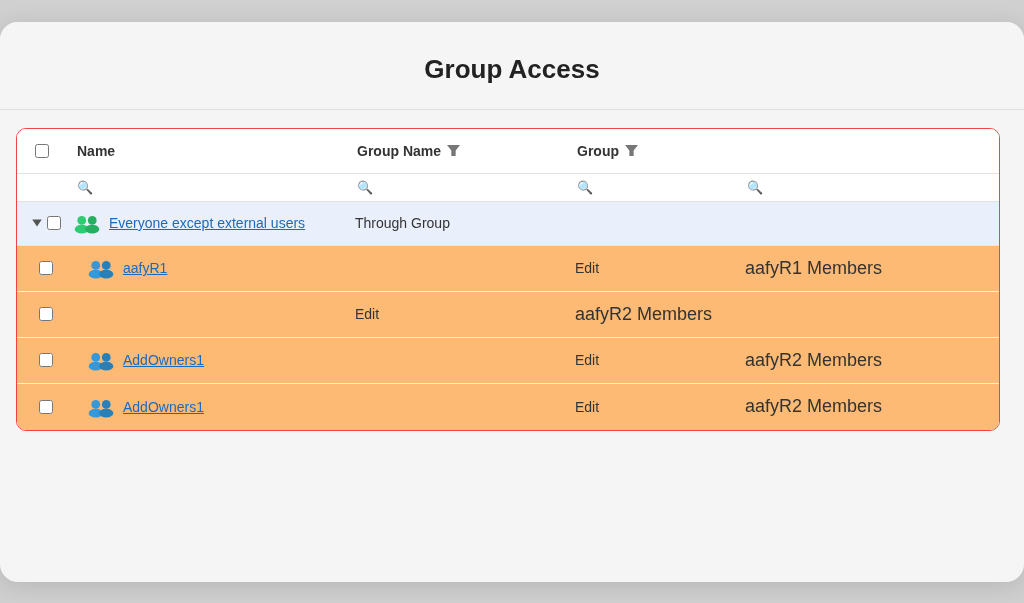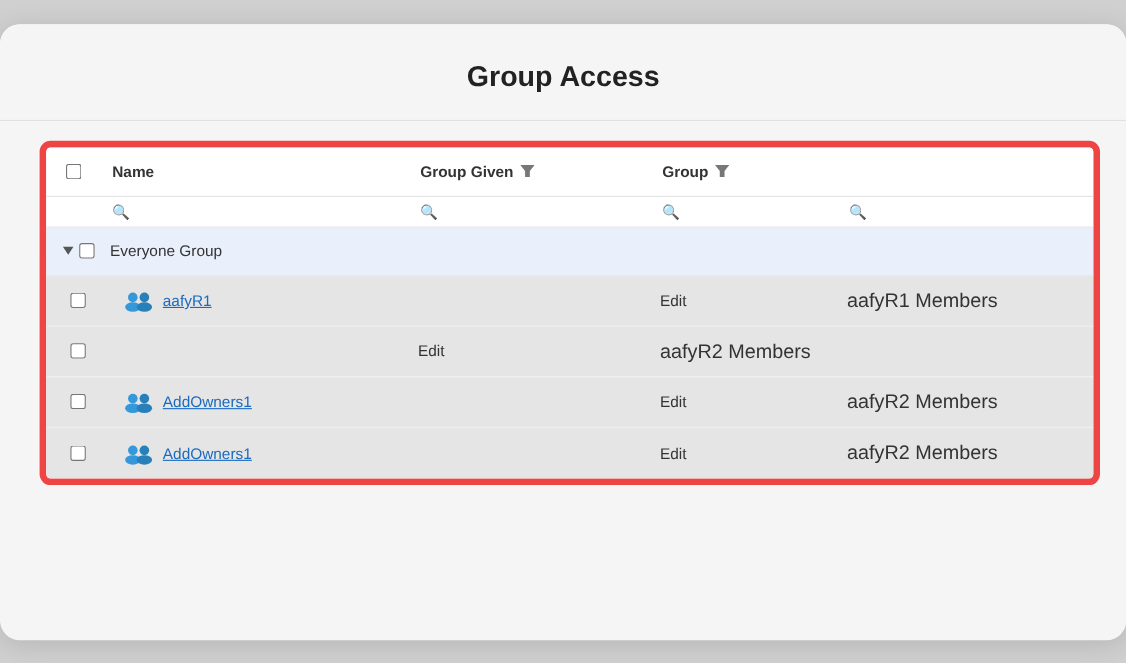--- a/index.html
+++ b/index.html
@@ -24,23 +24,23 @@
       text-align: center;
       font-size: 26px;
       font-weight: 700;
       color: #222;
       padding: 32px 0 24px 0;
       border-bottom: 1px solid #e0e0e0;
       background: #f5f5f5;
     }
     .table-wrap {
       background: #fff;
-      margin: 18px 24px 0 36px;
+      margin: 18px 24px 0 16px;
       border-radius: 10px;
-      border: 6px solid #ef4444;
+      border: 1px solid #ef4444;
       overflow: hidden;
     }
     .table-header-row {
       display: grid;
       grid-template-columns: 50px 280px 220px 170px 210px;
       align-items: center;
       background: #fff;
       border-bottom: 1px solid #e0e0e0;
       padding: 0;
     }
@@ -132,21 +132,21 @@
     }
     .group-type-cell {
       padding: 10px 8px;
       font-size: 14px;
       color: #333;
     }
     .data-row {
       display: grid;
       grid-template-columns: 50px 280px 220px 170px 210px;
       align-items: center;
-      background: #e5e5e5;
+      background: #fdba74;
       border-bottom: 1px solid #f0f0f0;
       min-height: 46px;
     }
     .data-row:last-child {
       border-bottom: none;
     }
     .data-row-indent {
       display: flex;
       align-items: center;
       justify-content: center;
@@ -199,21 +199,21 @@
   <div class="table-wrap" data-name="group-access-table">
 
     <div class="table-header-row" data-name="table-header">
       <div class="checkbox-col" data-name="header-checkbox-col">
         <input type="checkbox" data-name="select-all-checkbox" style="">
       </div>
       <div class="th" data-name="header-name">
         <span>Name</span>
       </div>
       <div class="th" data-name="header-group-type">
-        <span>Group Given</span>
+        <span>Group Name</span>
         <span class="filter-icon" data-name="group-type-filter-icon">
           <svg viewBox="0 0 12 10" fill="#777">
               <polygon points="0,0 12,0 8,5 8,10 4,10 4,5"></polygon>
             </svg>
         </span>
       </div>
       <div class="th" data-name="header-access">
         <span>Group</span>
         <span class="filter-icon" data-name="access-filter-icon">
           <svg viewBox="0 0 12 10" fill="#777">
@@ -243,21 +243,33 @@
       </div>
     </div>
 
     <div class="group-row" data-name="group-row">
       <div class="group-row-chevron" data-name="group-chevron-col">
         <svg class="chevron" viewBox="0 0 10 10" fill="#555" data-name="expand-chevron-icon">
           <polygon points="1,2 9,2 5,8"></polygon>
         </svg>
         <input type="checkbox" data-name="group-checkbox" style="">
       </div>
-      <div class="group-type-cell" data-name="group-type-cell">Everyone Group</div>
+      <div class="group-name-cell" data-name="group-name-cell">
+        <span class="group-icon" data-name="group-users-icon">
+          <svg class="group-svg" viewBox="0 0 32 22" fill="none" xmlns="http://www.w3.org/2000/svg">
+
+            <circle cx="10" cy="8" r="5" fill="#2ecc71"></circle>
+            <ellipse cx="10" cy="18" rx="8" ry="5" fill="#2ecc71"></ellipse>
+            <circle cx="22" cy="8" r="5" fill="#27ae60"></circle>
+            <ellipse cx="22" cy="18" rx="8" ry="5" fill="#27ae60"></ellipse>
+          </svg>
+        </span>
+        <span class="group-name-link" data-name="group-name-link">Everyone except external users</span>
+      </div>
+      <div class="group-type-cell" data-name="group-type-cell">Through Group</div>
       <div data-name="group-access-empty"></div>
       <div data-name="group-given-through-empty"></div>
     </div>
 
     <div class="data-row" data-name="table-row">
       <div class="data-row-indent" data-name="row-checkbox-col-0">
         <input type="checkbox" data-name="row-checkbox-0" style="">
       </div>
       <div class="data-name-cell" data-name="row-name-cell-0">
         <span class="group-icon" data-name="user-group-icon-0">

